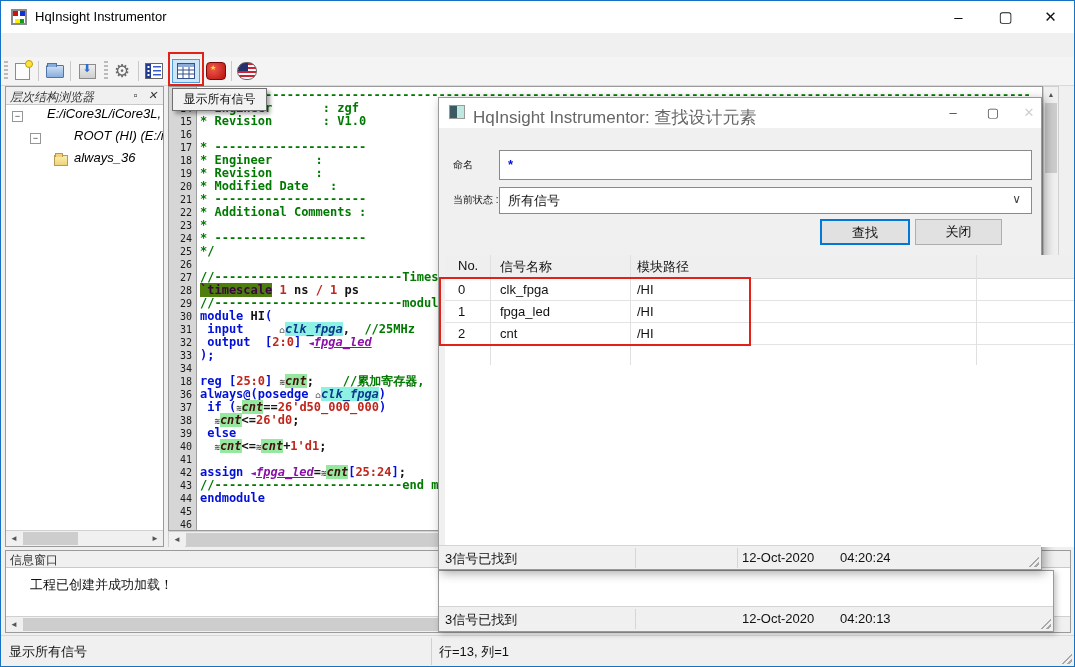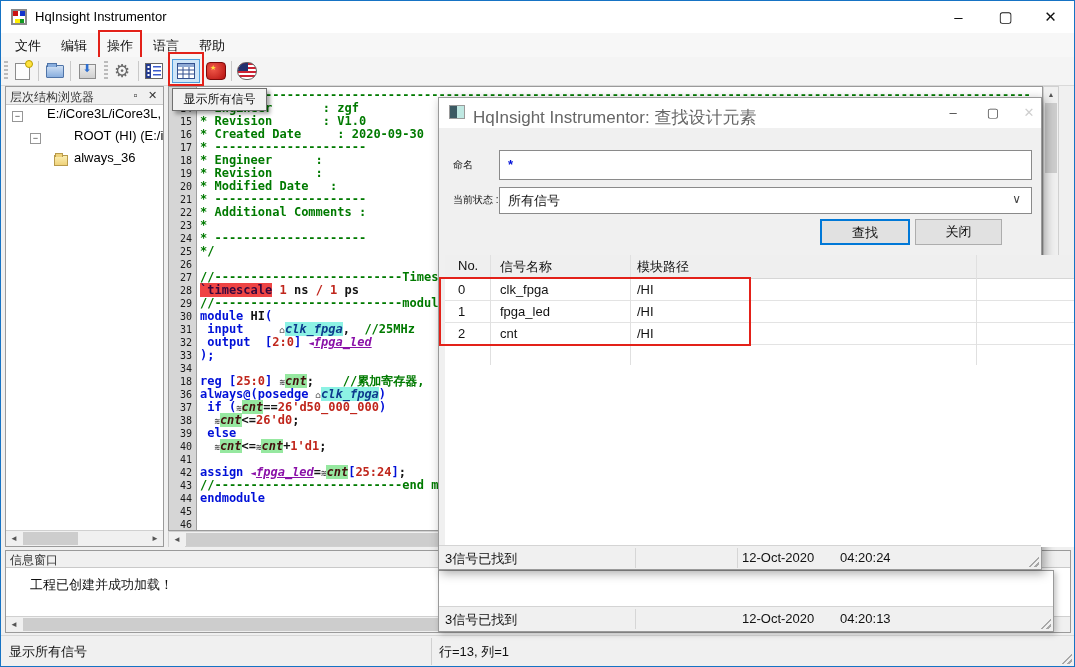--- a/index.html
+++ b/index.html
@@ -31,21 +31,21 @@
   .icon-folder:before { content:""; position:absolute; left:0; top:-3px; width:8px; height:3px; background:#89aede; border:1px solid #4f74a8; border-bottom:none; }
   .icon-save { width:17px; height:15px; background:linear-gradient(#eee,#cfcfcf); border:1px solid #8c8c8c; position:relative; }
   .icon-save:after { content:"⬇"; position:absolute; left:3px; top:-3px; font-size:11px; color:#2f6fd0; }
   .icon-gear { font-size:18px; color:#6b6b6b; line-height:1; }
   .flag-cn { width:20px; height:18px; border-radius:4px; background:radial-gradient(circle at 35% 35%, #f25a4a, #b40f0f); border:1px solid #7c0a0a; position:relative; }
   .flag-cn:after { content:"★"; position:absolute; left:3px; top:1px; color:#ffe23e; font-size:7px; }
   .flag-us { width:20px; height:18px; border-radius:9px; background:repeating-linear-gradient(#c23, #c23 2px, #fff 2px, #fff 4px); border:1px solid #666; position:relative; overflow:hidden; }
   .flag-us:after { content:""; position:absolute; left:0; top:0; width:10px; height:8px; background:#23316e; }
 
   
-  #hier { position:absolute; left:4px; top:85px; width:159px; height:461px; background:#fff; border:1px solid #9a9a9a; }
+  #hier { position:absolute; left:4px; top:85px; width:159px; height:461px; background:#fff; border:1px solid #9a9a9a;font-style:italic; }
   #hier-head { height:18px; background:#f0f0f0; border-bottom:1px solid #c9c9c9; font-size:12px; color:#333; padding:2px 4px; position:relative; }
   .panelbtn { position:absolute; top:1px; width:15px; height:15px; text-align:center; line-height:15px; font-size:11px; color:#333; }
   #tree { position:relative; height:426px; overflow:hidden; background:#fff; }
   .tree-row { position:relative; height:22px; font-size:13px; color:#000; }
   .exp { position:absolute; top:6px; width:11px; height:11px; border:1px solid #969696; background:#fff; font-size:9px; line-height:8px; text-align:center; color:#333; }
   .foldico { position:absolute; top:6px; width:14px; height:11px; background:linear-gradient(#fbeeb2,#efd27a); border:1px solid #b89a4b; }
   .foldico:before { content:""; position:absolute; left:0; top:-3px; width:6px; height:3px; background:#efd27a; border:1px solid #b89a4b; border-bottom:none; }
   .tree-label { position:absolute; top:1px; white-space:nowrap; }
   .hscroll { position:absolute; left:0; bottom:0; height:16px; background:#f0f0f0; border-top:1px solid #d0d0d0; }
   .sarrow { position:absolute; top:0; width:16px; height:15px; text-align:center; line-height:15px; font-size:8px; color:#555; background:#f0f0f0; }
@@ -55,21 +55,21 @@
   #editor { position:absolute; left:167px; top:85px; width:875px; height:445px; background:#fff; border:1px solid #9a9a9a; overflow:hidden; }
   #editor:before { content:""; position:absolute; left:0; top:0; width:27px; height:100%; background:#d6d6d6; border-right:1px solid #9f9f9f; }
   #code { position:absolute; left:0; top:2px; font-family:"DejaVu Sans Mono", monospace; font-size:12px; font-weight:bold; }
   .code-row { display:flex; height:13px; line-height:13px; white-space:pre; }
   .ln { width:27px; flex:0 0 27px; text-align:right; padding-right:4px; color:#1a1a1a; font-weight:normal; font-size:10px; }
   .code-body { padding-left:4px; }
   .s-cmt { color:#007a00; }
   .s-kw  { color:#0010d8; }
   .s-num { color:#c0261c; }
   .s-pln { color:#141414; }
-  .s-ts  { background:#ef4444; color:#38083d; }
+  .s-ts  { background:#4d7c0f; color:#38083d; }
   .s-sclk{ background:#8df2e4; color:#0d3a8c; font-style:italic; }
   .s-scnt{ background:#96e8a0; color:#43110e; font-style:italic; }
   .s-sled{ color:#8a10a8; font-style:italic; text-decoration:underline; }
   .s-gin { color:#6a6a6a; font-size:9px; }
   .s-gout{ color:#8a10a8; font-size:9px; }
   .s-greg{ color:#4a4a4a; font-size:9px; }
   #ed-hscroll { position:absolute; left:167px; top:530px; width:875px; height:16px; background:#f0f0f0; border:1px solid #d0d0d0; z-index:1; }
   #ed-vscroll { position:absolute; left:1042px; top:85px; width:16px; height:445px; background:#f0f0f0; border:1px solid #d0d0d0; z-index:1; }
   .varrow { position:absolute; left:0; width:14px; height:15px; text-align:center; line-height:15px; font-size:7px; color:#555; }
   .vthumb { position:absolute; left:1px; width:12px; background:#cdcdcd; }
@@ -136,21 +136,20 @@
       <div class="sq" style="right:0;top:0;width:5px;height:5px;background:#1133cc;"></div>
       <div class="sq" style="left:2px;bottom:0;width:7px;height:4px;background:#ffee00;"></div>
       <div class="sq" style="right:1px;bottom:0;width:4px;height:4px;background:#119922;"></div>
     </div>
     <div id="title-text">HqInsight Instrumentor</div>
     <div class="winbtn" id="btn-min">–</div>
     <div class="winbtn" id="btn-max">▢</div>
     <div class="winbtn" id="btn-close">✕</div>
   </div>
 
-  <div id="menubar"><span class="menu-item">文件</span><span class="menu-item">编辑</span><span class="menu-item hl">操作</span><span class="menu-item">语言</span><span class="menu-item">帮助</span></div>
 
   <div id="toolbar">
     <div class="tbgrip" style="left:3px"></div>
     <div class="tb" style="left:9px">
         <div class="icon-page">
           <div class="dot"></div>
         </div>
       </div>
     <div class="tbsep" style="left:37px"></div>
     <div class="tb" style="left:42px">
@@ -221,21 +220,21 @@
       <div class="sthumb" style="left:17px;width:55px"></div>
       <span class="sarrow" style="right:0">►</span>
     </div>
   </div>
 
   <div id="editor">
     <div id="code">
         <div class="code-row"><span class="ln">13</span><span class="code-body"><span class="s-cmt">* -----------------------------------------------------------------------------------------------------------------</span></span></div>
         <div class="code-row"><span class="ln">14</span><span class="code-body"><span class="s-cmt">* Engineer       : zgf</span></span></div>
         <div class="code-row"><span class="ln">15</span><span class="code-body"><span class="s-cmt">* Revision       : V1.0</span></span></div>
-        <div class="code-row"><span class="ln">16</span><span class="code-body"><span class="s-cmt">* Created Date     : 2020-09-30</span></span></div>
+        <div class="code-row"><span class="ln">16</span></div>
         <div class="code-row"><span class="ln">17</span><span class="code-body"><span class="s-cmt">* ---------------------</span></span></div>
         <div class="code-row"><span class="ln">18</span><span class="code-body"><span class="s-cmt">* Engineer      :</span></span></div>
         <div class="code-row"><span class="ln">19</span><span class="code-body"><span class="s-cmt">* Revision      :</span></span></div>
         <div class="code-row"><span class="ln">20</span><span class="code-body"><span class="s-cmt">* Modified Date   :</span></span></div>
         <div class="code-row"><span class="ln">21</span><span class="code-body"><span class="s-cmt">* ---------------------</span></span></div>
         <div class="code-row"><span class="ln">22</span><span class="code-body"><span class="s-cmt">* Additional Comments :</span></span></div>
         <div class="code-row"><span class="ln">23</span><span class="code-body"><span class="s-cmt">*</span></span></div>
         <div class="code-row"><span class="ln">24</span><span class="code-body"><span class="s-cmt">* ---------------------</span></span></div>
         <div class="code-row"><span class="ln">25</span><span class="code-body"><span class="s-cmt">*/</span></span></div>
         <div class="code-row"><span class="ln">26</span><span class="code-body"></span></div>

